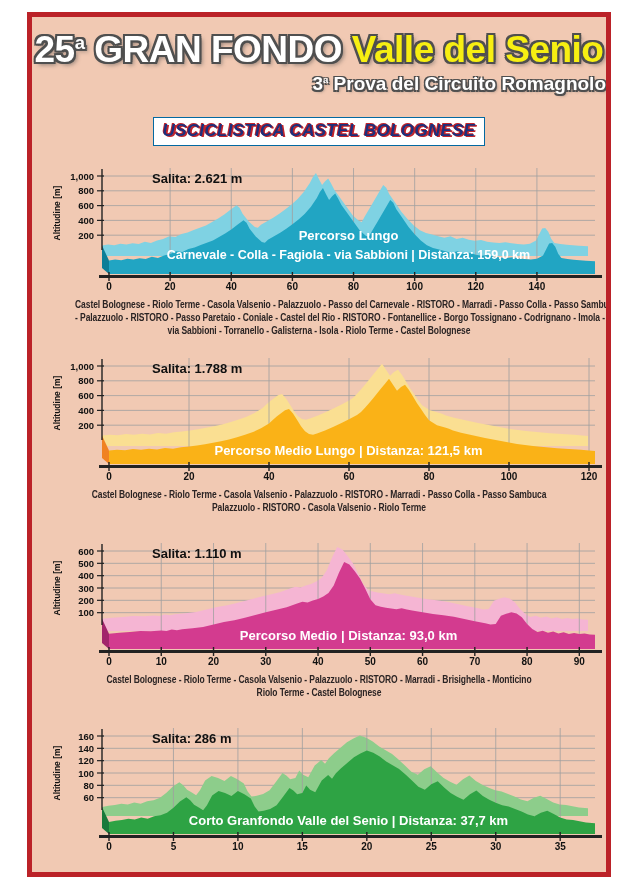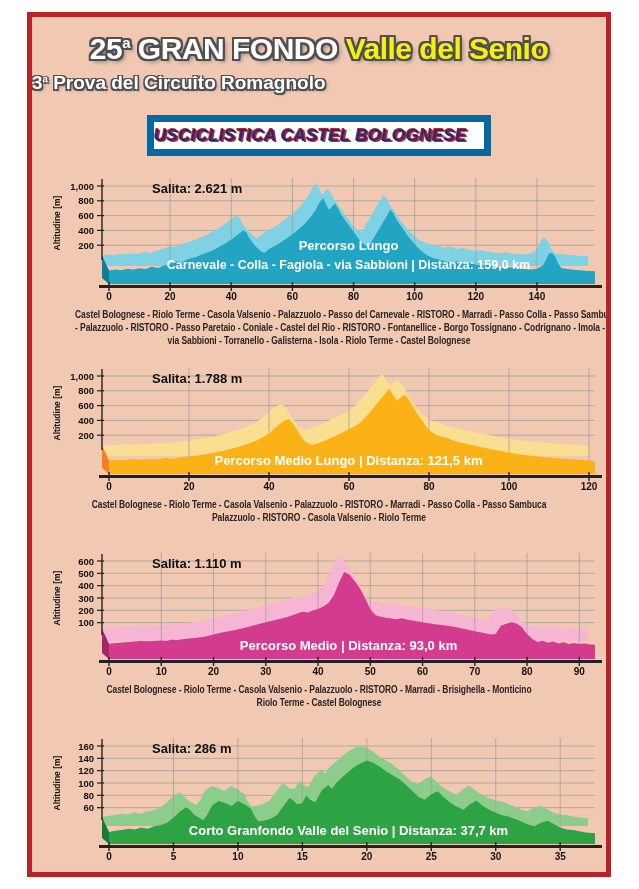--- a/index.html
+++ b/index.html
@@ -5,42 +5,42 @@
   html,body{margin:0;padding:0;}
   body{
     width:639px;height:889px;position:relative;background:#ffffff;
     font-family:"Liberation Sans",sans-serif;
   }
   .poster{
     position:absolute;left:27px;top:12px;width:574px;height:855px;
     border:5px solid #bb2228;background:#f1c9b3;overflow:hidden;
   }
   .title{
-    text-align:center;margin-top:8px;font-size:30px;font-weight:bold;
+    text-align:center;margin-top:8px;font-size:37px;font-weight:bold;
     letter-spacing:-0.5px;line-height:36px;white-space:nowrap;
   }
   .outline{
     text-shadow:-2px -2px 0 #4f4f4f,2px -2px 0 #4f4f4f,-2px 2px 0 #4f4f4f,
       2px 2px 0 #4f4f4f,-2px 0 0 #4f4f4f,2px 0 0 #4f4f4f,0 -2px 0 #4f4f4f,
       0 2px 0 #4f4f4f,3px 3px 4px rgba(70,70,70,.55);
   }
   .outline-sm{
     text-shadow:-1.5px -1.5px 0 #4f4f4f,1.5px -1.5px 0 #4f4f4f,
       -1.5px 1.5px 0 #4f4f4f,1.5px 1.5px 0 #4f4f4f,2px 2px 3px rgba(70,70,70,.5);
   }
   .t-white{color:#ffffff;}
   .t-yellow{color:#f7ef12;}
   sup{font-size:.5em;}
   .subtitle{
-    text-align:left;font-size:19px;font-weight:bold;color:#ffffff;
+    text-align:right;font-size:19px;font-weight:bold;color:#ffffff;
     margin-top:0;line-height:23px;
   }
   .logo{
     width:330px;height:27px;margin:21px auto 0;background:#ffffff;
-    border:7px solid #0369a1;display:flex;align-items:center;justify-content:flex-start;
+    border:1px solid #0369a1;display:flex;align-items:center;justify-content:center;
   }
   .logo-text{
     font-size:17px;font-weight:bold;font-style:italic;color:#1d2f7c;
     letter-spacing:.3px;white-space:nowrap;
     text-shadow:1.6px 1.2px 0 #c2242b,-0.8px -0.8px 0 #c2242b;
   }
   .chart-block{margin:0;}
   .cb-0{margin-top:16px;}
   .cb-1{margin-top:15px;}
   .cb-2{margin-top:23px;}

